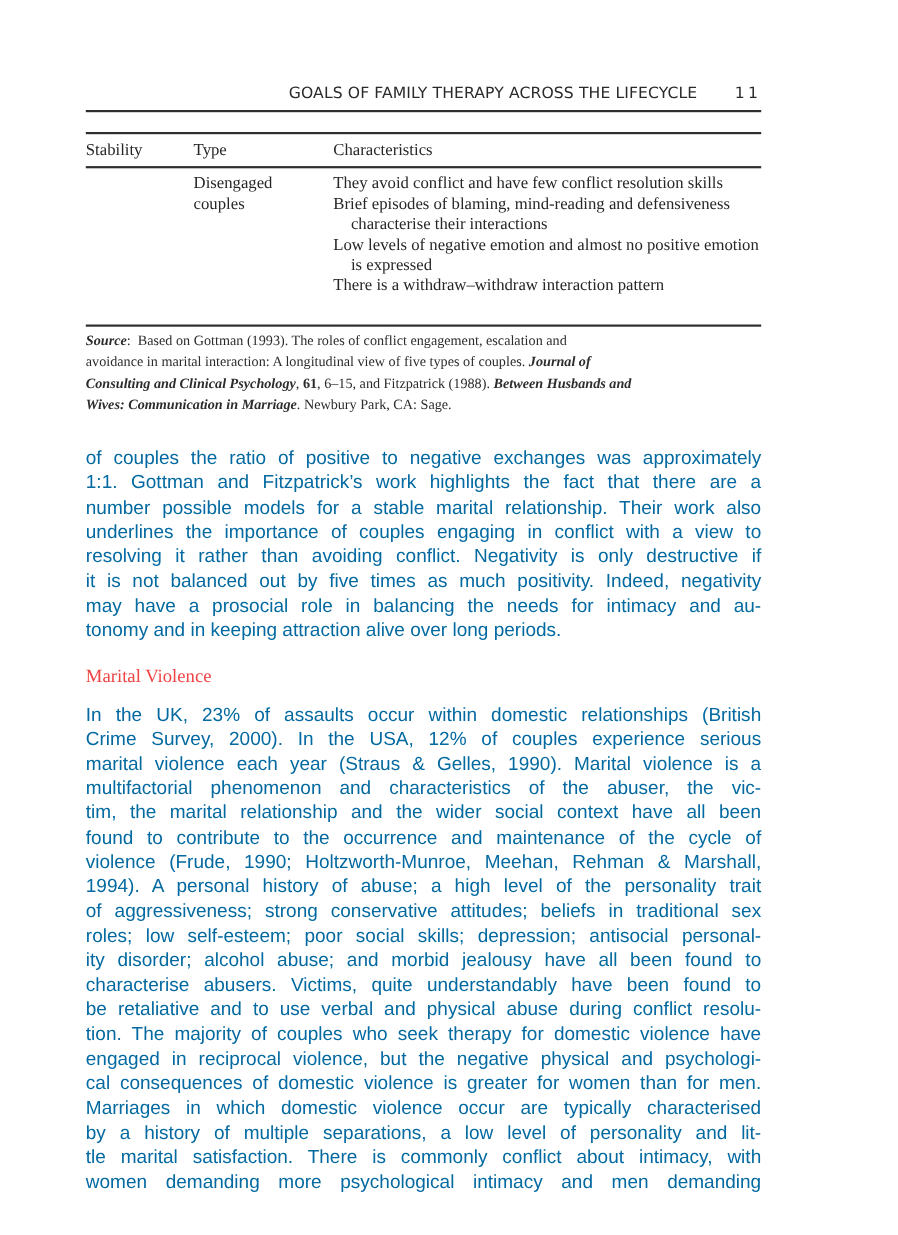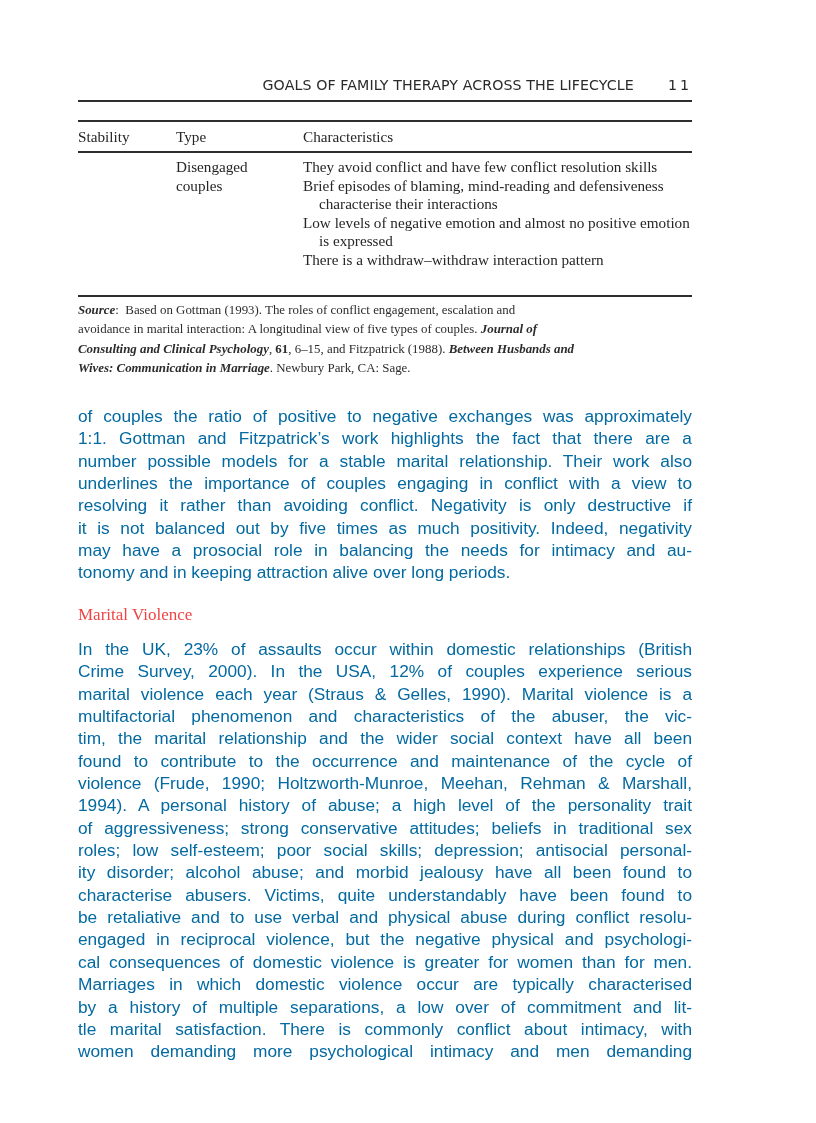--- a/index.html
+++ b/index.html
@@ -114,21 +114,22 @@
     <span class="line">multifactorial phenomenon and characteristics of the abuser, the vic-</span>
     <span class="line">tim, the marital relationship and the wider social context have all been</span>
     <span class="line">found to contribute to the occurrence and maintenance of the cycle of</span>
     <span class="line">violence (Frude, 1990; Holtzworth-Munroe, Meehan, Rehman &amp; Marshall,</span>
     <span class="line">1994). A personal history of abuse; a high level of the personality trait</span>
     <span class="line">of aggressiveness; strong conservative attitudes; beliefs in traditional sex</span>
     <span class="line">roles; low self-esteem; poor social skills; depression; antisocial personal-</span>
     <span class="line">ity disorder; alcohol abuse; and morbid jealousy have all been found to</span>
     <span class="line">characterise abusers. Victims, quite understandably have been found to</span>
     <span class="line">be retaliative and to use verbal and physical abuse during conflict resolu-</span>
+    <span class="line">tion. The majority of couples who seek therapy for domestic violence have</span>
     <span class="line">engaged in reciprocal violence, but the negative physical and psychologi-</span>
     <span class="line">cal consequences of domestic violence is greater for women than for men.</span>
     <span class="line">Marriages in which domestic violence occur are typically characterised</span>
-    <span class="line">by a history of multiple separations, a low over of commitment and lit-</span>
+    <span class="line">by a history of multiple separations, a low level of personality and lit-</span>
     <span class="line">tle marital satisfaction. There is commonly conflict about intimacy, with</span>
     <span class="line">women demanding more psychological intimacy and men demanding</span>
   </div>
 
 </div>
 
 </body></html>

